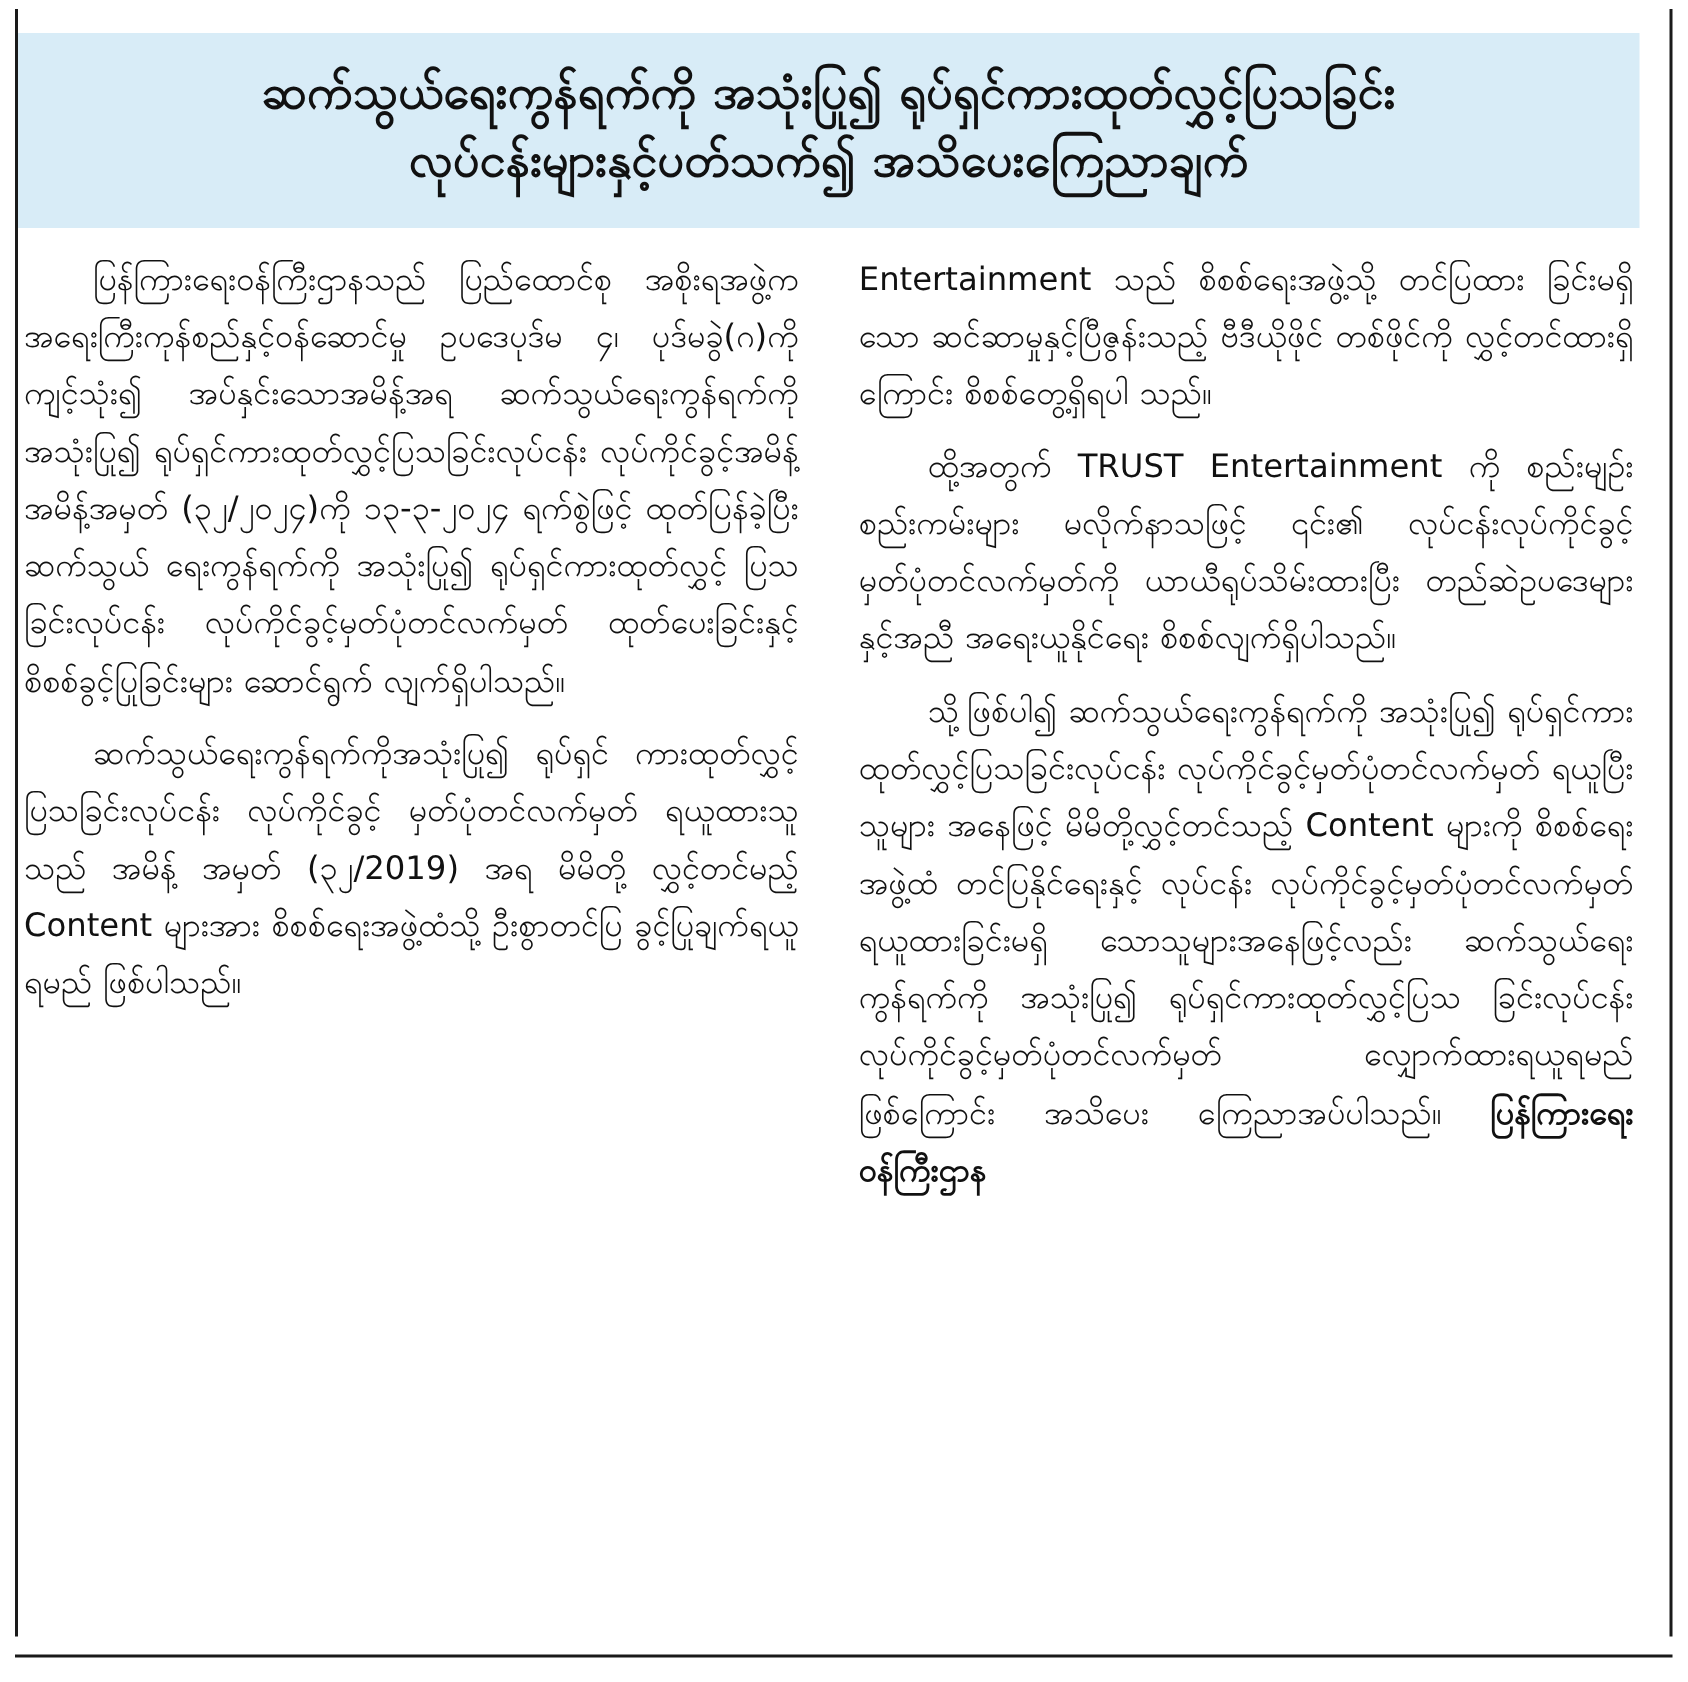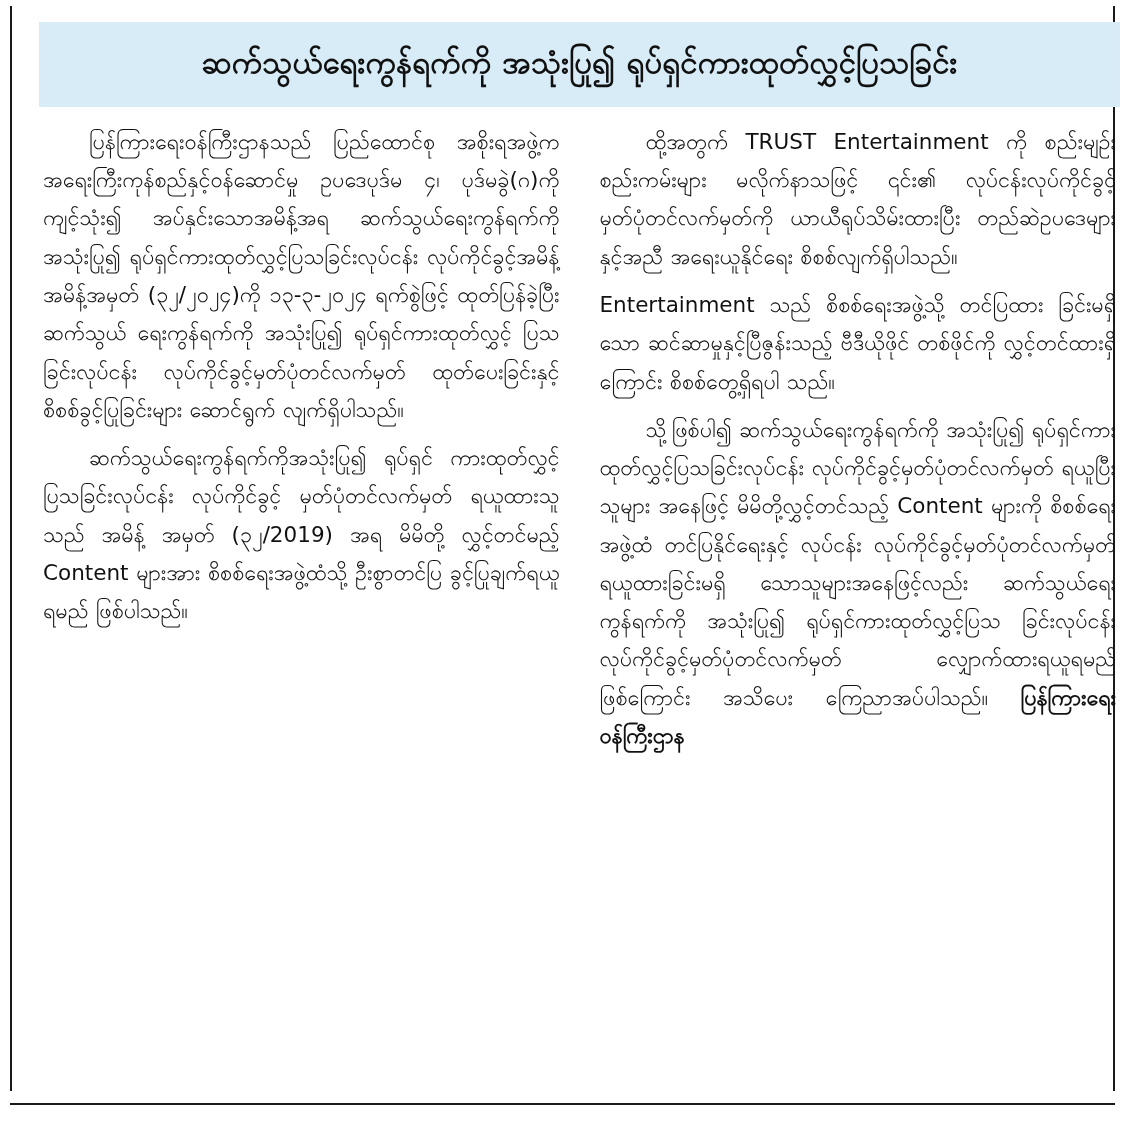--- a/index.html
+++ b/index.html
@@ -33,21 +33,21 @@
   }
   .frame-bottom {
     position: absolute;
     left: 10px; right: 10px;
     bottom: 16px;
     height: 2px;
     background: #1a1a1a;
   }
   .content {
     position: absolute;
-    left: 39px;
+    left: 12px;
     top: 22px;
     width: 1081px;
     height: 1053px;
   }
   .headline {
     background: #d8ecf7;
     padding: 18px 30px 22px 30px;
     text-align: center;
     box-sizing: border-box;
   }
@@ -95,30 +95,31 @@
 
 <div class="page">
   <div class="frame-left"></div>
   <div class="frame-right"></div>
   <div class="frame-bottom"></div>
 
   <div class="content">
 
     <div class="headline">
       <div class="headline-line">ဆက်သွယ်ရေးကွန်ရက်ကို အသုံးပြု၍ ရုပ်ရှင်ကားထုတ်လွှင့်ပြသခြင်း</div>
+      <div class="headline-line">လုပ်ငန်းများနှင့်ပတ်သက်၍ အသိပေးကြေညာချက်</div>
     </div>
 
     <div class="columns">
 
       <div class="col">
         <p class="para">ပြန်ကြားရေးဝန်ကြီးဌာနသည် ပြည်ထောင်စု အစိုးရအဖွဲ့က အရေးကြီးကုန်စည်နှင့်ဝန်ဆောင်မှု ဥပဒေပုဒ်မ ၄၊ ပုဒ်မခွဲ(ဂ)ကို ကျင့်သုံး၍ အပ်နှင်းသောအမိန့်အရ ဆက်သွယ်ရေးကွန်ရက်ကို အသုံးပြု၍ ရုပ်ရှင်ကားထုတ်လွှင့်ပြသခြင်းလုပ်ငန်း လုပ်ကိုင်ခွင့်အမိန့် အမိန့်အမှတ် (၃၂/၂၀၂၄)ကို ၁၃-၃-၂၀၂၄ ရက်စွဲဖြင့် ထုတ်ပြန်ခဲ့ပြီး ဆက်သွယ် ရေးကွန်ရက်ကို အသုံးပြု၍ ရုပ်ရှင်ကားထုတ်လွှင့် ပြသခြင်းလုပ်ငန်း လုပ်ကိုင်ခွင့်မှတ်ပုံတင်လက်မှတ် ထုတ်ပေးခြင်းနှင့် စိစစ်ခွင့်ပြုခြင်းများ ဆောင်ရွက် လျက်ရှိပါသည်။</p>
         <p class="para">ဆက်သွယ်ရေးကွန်ရက်ကိုအသုံးပြု၍ ရုပ်ရှင် ကားထုတ်လွှင့်ပြသခြင်းလုပ်ငန်း လုပ်ကိုင်ခွင့် မှတ်ပုံတင်လက်မှတ် ရယူထားသူသည် အမိန့် အမှတ် (၃၂/2019) အရ မိမိတို့ လွှင့်တင်မည့် Content များအား စိစစ်ရေးအဖွဲ့ထံသို့ ဦးစွာတင်ပြ ခွင့်ပြုချက်ရယူရမည် ဖြစ်ပါသည်။</p>
       </div>
 
       <div class="col">
+        <p class="para noindent">Entertainment သည် စိစစ်ရေးအဖွဲ့သို့ တင်ပြထား ခြင်းမရှိသော ဆင်ဆာမှုနှင့်ပြီဇွန်းသည့် ဗီဒီယိုဖိုင် တစ်ဖိုင်ကို လွှင့်တင်ထားရှိကြောင်း စိစစ်တွေ့ရှိရပါ သည်။</p>
         <p class="para">ထို့အတွက် TRUST Entertainment ကို စည်းမျဉ်းစည်းကမ်းများ မလိုက်နာသဖြင့် ၎င်း၏ လုပ်ငန်းလုပ်ကိုင်ခွင့် မှတ်ပုံတင်လက်မှတ်ကို ယာယီရုပ်သိမ်းထားပြီး တည်ဆဲဥပဒေများနှင့်အညီ အရေးယူနိုင်ရေး စိစစ်လျက်ရှိပါသည်။</p>
-        <p class="para noindent">Entertainment သည် စိစစ်ရေးအဖွဲ့သို့ တင်ပြထား ခြင်းမရှိသော ဆင်ဆာမှုနှင့်ပြီဇွန်းသည့် ဗီဒီယိုဖိုင် တစ်ဖိုင်ကို လွှင့်တင်ထားရှိကြောင်း စိစစ်တွေ့ရှိရပါ သည်။</p>
         <p class="para"><span>သို့ဖြစ်ပါ၍ ဆက်သွယ်ရေးကွန်ရက်ကို အသုံးပြု၍ ရုပ်ရှင်ကားထုတ်လွှင့်ပြသခြင်းလုပ်ငန်း လုပ်ကိုင်ခွင့်မှတ်ပုံတင်လက်မှတ် ရယူပြီးသူများ အနေဖြင့် မိမိတို့လွှင့်တင်သည့် Content များကို စိစစ်ရေးအဖွဲ့ထံ တင်ပြနိုင်ရေးနှင့် လုပ်ငန်း လုပ်ကိုင်ခွင့်မှတ်ပုံတင်လက်မှတ် ရယူထားခြင်းမရှိ သောသူများအနေဖြင့်လည်း ဆက်သွယ်ရေး ကွန်ရက်ကို အသုံးပြု၍ ရုပ်ရှင်ကားထုတ်လွှင့်ပြသ ခြင်းလုပ်ငန်း လုပ်ကိုင်ခွင့်မှတ်ပုံတင်လက်မှတ် လျှောက်ထားရယူရမည်ဖြစ်ကြောင်း အသိပေး ကြေညာအပ်ပါသည်။ </span><b class="signature">ပြန်ကြားရေးဝန်ကြီးဌာန</b></p>
       </div>
 
     </div>
   </div>
 </div>
 
 </body></html>

